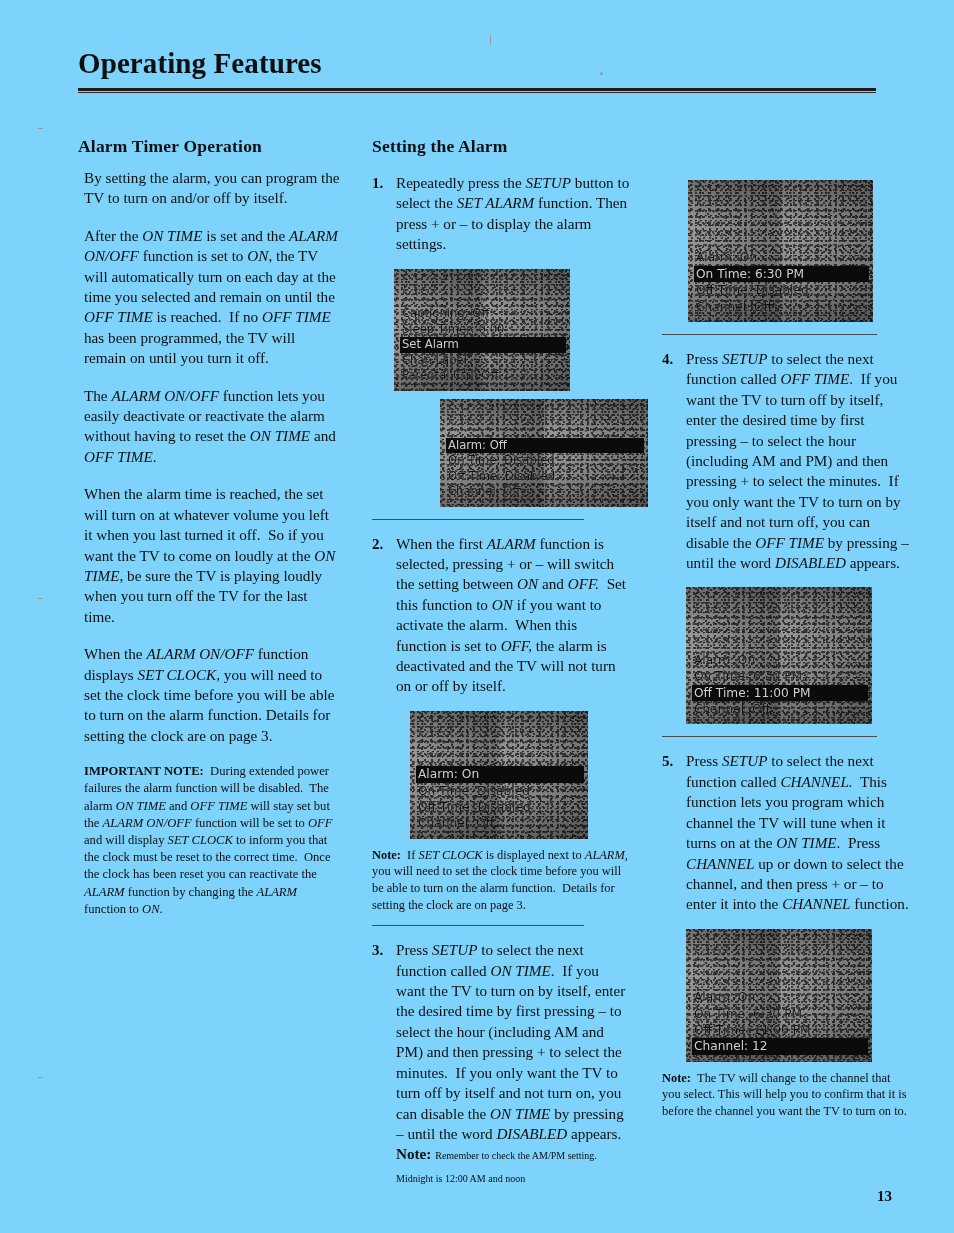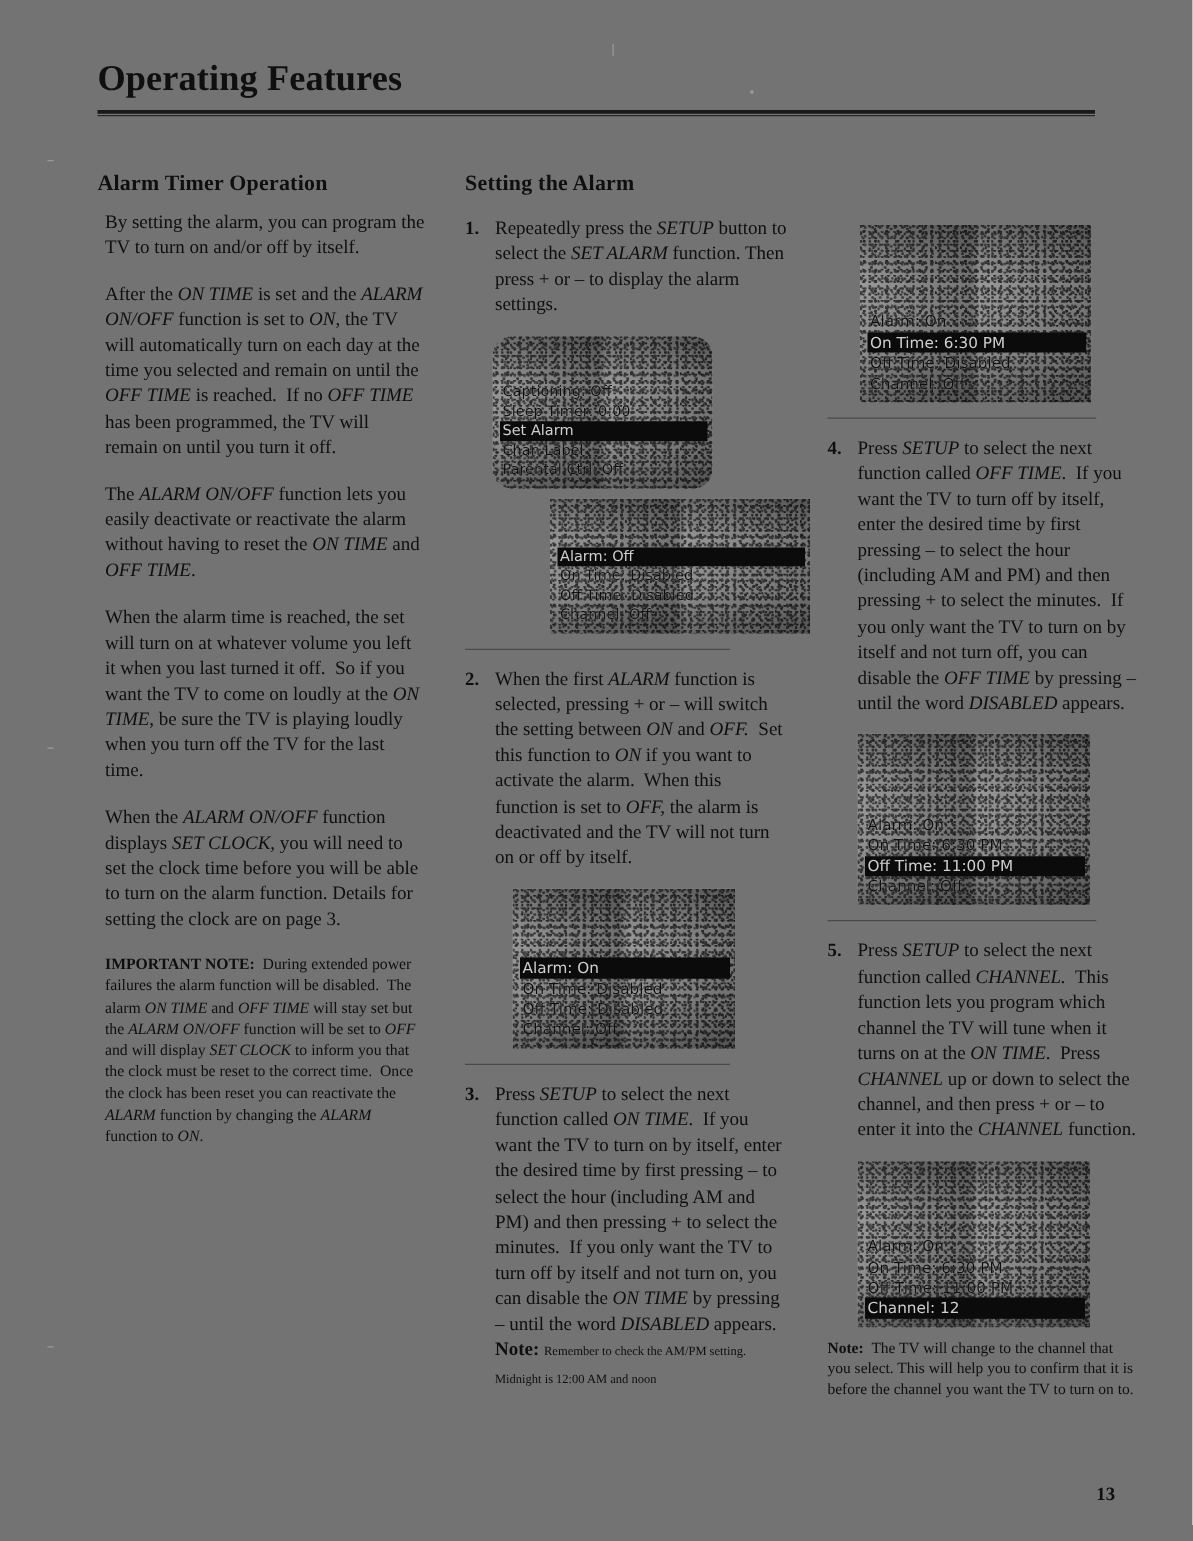--- a/index.html
+++ b/index.html
@@ -11,21 +11,21 @@
     width: 954px;
     height: 1233px;
     position: relative;
     font-family: "Liberation Serif", "DejaVu Serif", serif;
     color: #0f0f0f;
     overflow: hidden;
   }
   .page {
     position: absolute;
     inset: 0;
-    background: #737373;
+    background: #7dd3fc;
     padding-left: 12px;
   }
 
   
   .page-title {
     position: absolute;
     left: 78px;
     top: 47px;
     font-size: 29px;
     font-weight: bold;
@@ -167,21 +167,21 @@
     padding-left: 2px;
   }
   .tv .osdrow.hl {
     background: #0b0b0b;
     color: #cfcfcf;
     text-shadow: none;
   }
   .tv.big .osdrow { font-size: 12.2px; line-height: 16.4px; }
 
   
-  #tv-setup-menu { width: 176px; height: 122px; margin-left: 22px; border-radius: 16px; }
+  #tv-setup-menu { width: 176px; height: 122px; margin-left: 22px; }
   #tv-alarm-off  { width: 208px; height: 108px; margin-left: 68px; }
   #tv-alarm-on   { width: 178px; height: 128px; margin-left: 38px; }
   #tv-ontime     { width: 185px; height: 142px; margin-left: 26px; }
   #tv-offtime    { width: 186px; height: 137px; margin-left: 24px; }
   #tv-channel    { width: 186px; height: 133px; margin-left: 24px; }
 
   .pagenum {
     position: absolute;
     right: 62px;
     bottom: 28px;
@@ -293,20 +293,26 @@
       <div class="noise"></div>
       <div class="vignette"></div>
       <div class="osd">
         <div class="osdrow hl">Alarm:  On</div>
         <div class="osdrow">On Time:  Disabled</div>
         <div class="osdrow">Off Time:  Disabled</div>
         <div class="osdrow">Channel:  Off</div>
       </div>
     </div>
 
+    <p class="note">
+      <b>Note:</b>
+      &nbsp;If <i>SET CLOCK</i> is displayed next to <i>ALARM,</i> you will need to set the clock
+      time before you will be able to turn on the alarm function.&nbsp; Details for setting the
+      clock are on page 3.
+    </p>
 
     <hr class="sep short">
 
     <p class="step">
       <span class="num">3.</span>
       Press <i>SETUP</i> to select the next function called <i>ON TIME</i>.&nbsp; If you
       want the TV to turn on by itself, enter the desired time by first pressing – to
       select the hour (including AM and PM) and then pressing + to select the
       minutes.&nbsp; If you only want the TV to turn off by itself and not turn on, you
       can disable the <i>ON TIME</i> by pressing – until the word <i>DISABLED</i> appears.

